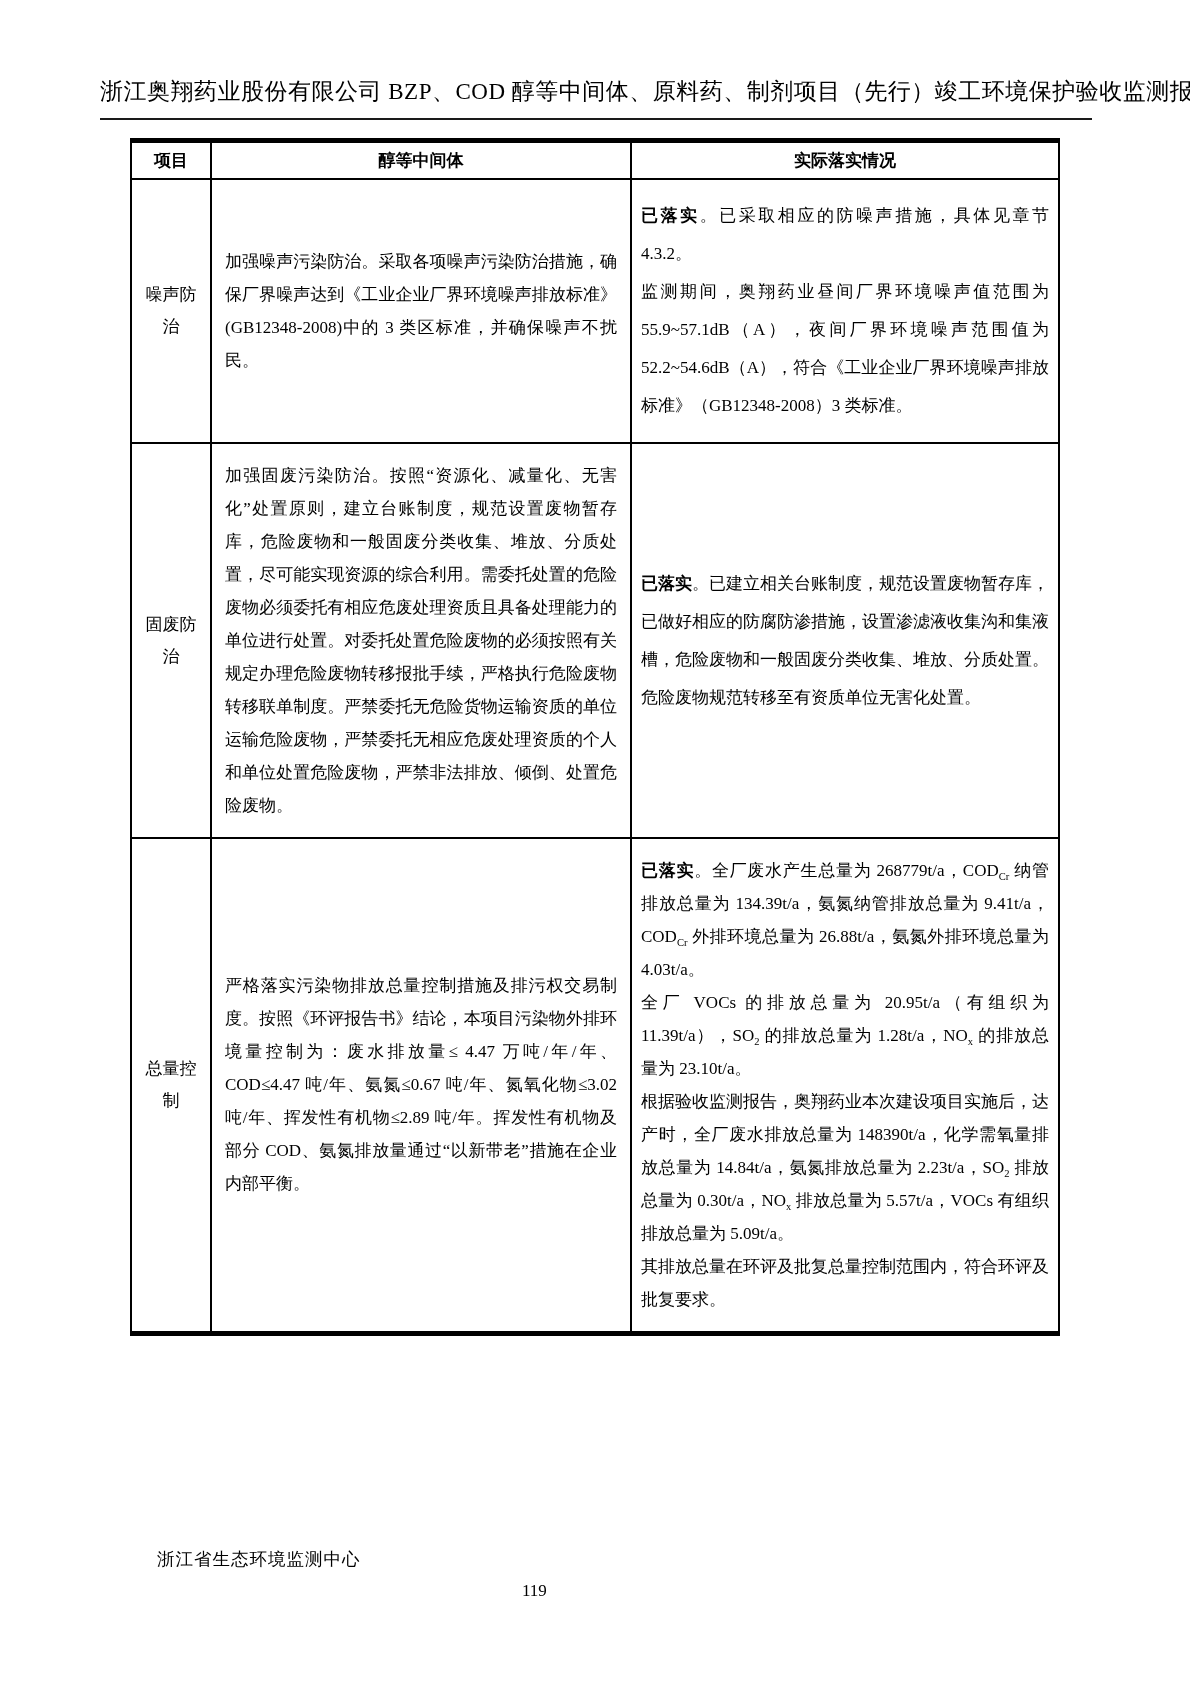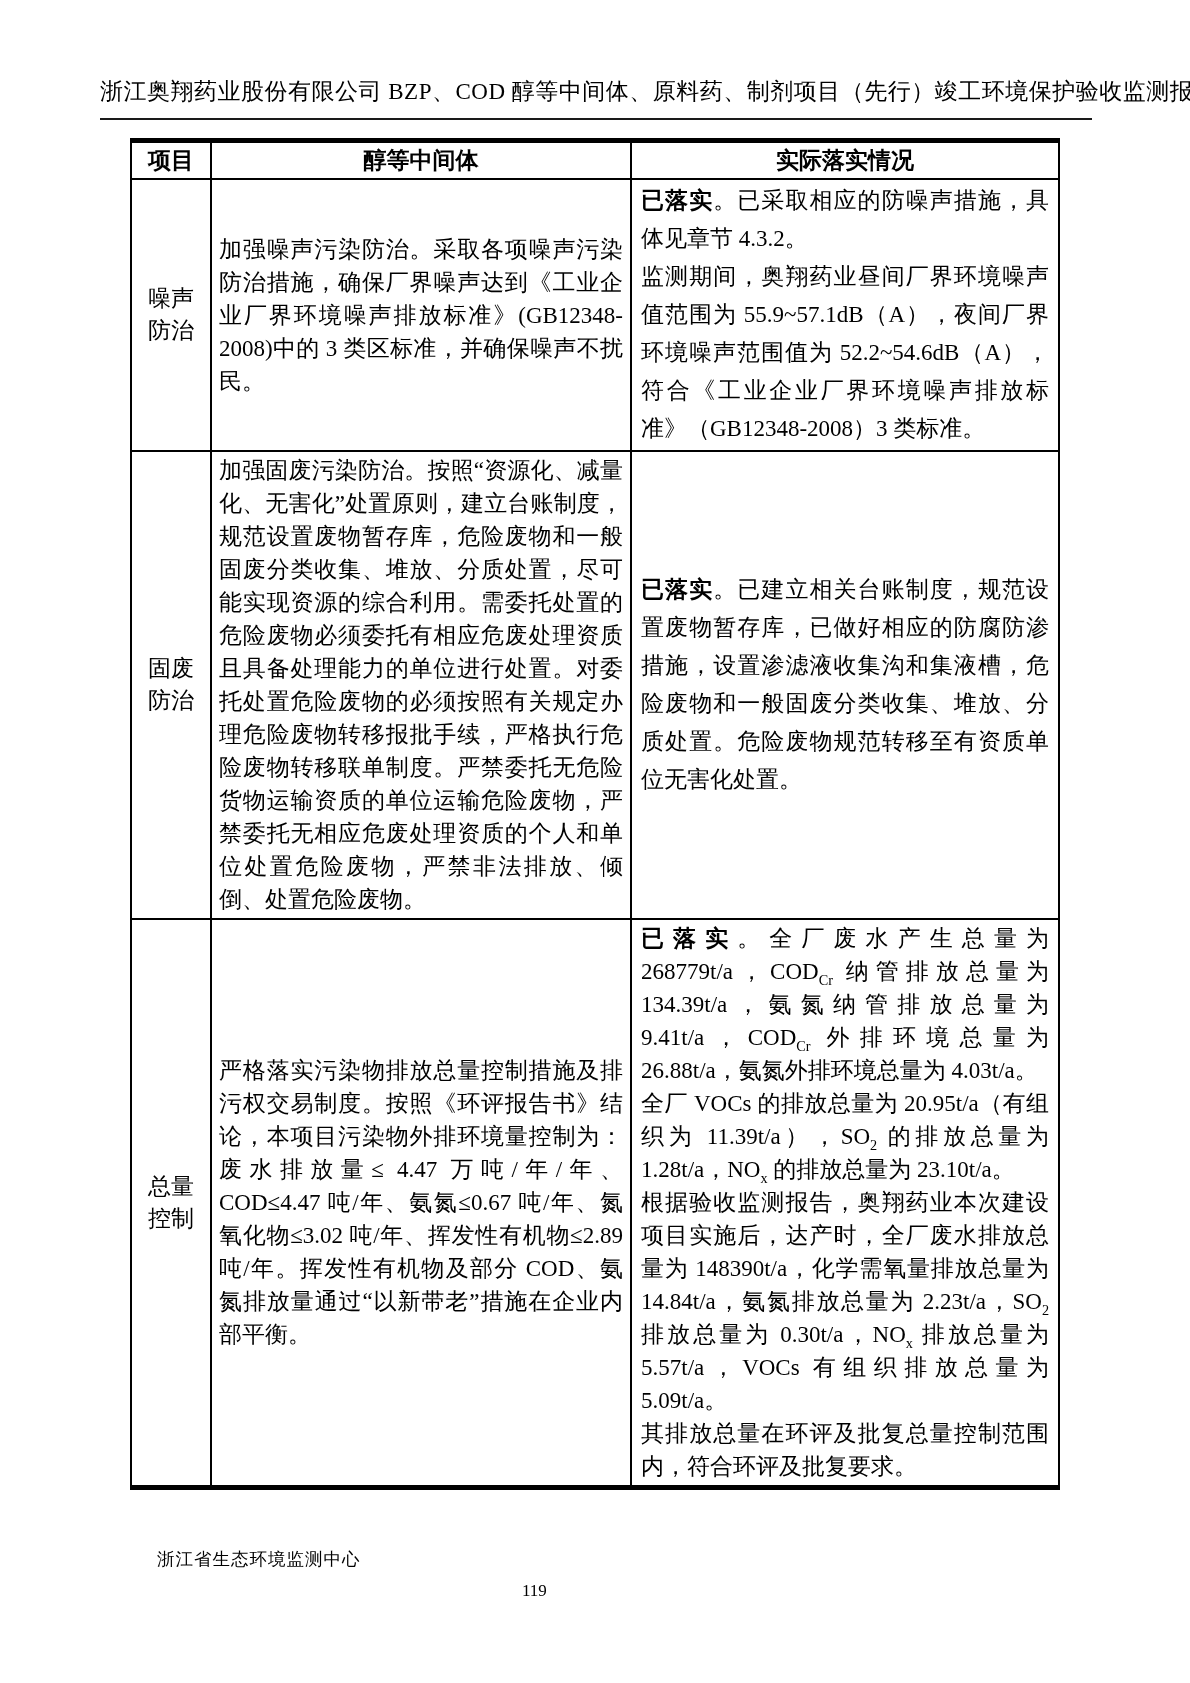--- a/index.html
+++ b/index.html
@@ -25,42 +25,42 @@
     position: absolute;
     top: 138px; left: 130px;
     border-collapse: collapse;
     table-layout: fixed;
     width: 928px;
     border-top: 5px solid #000;
     border-bottom: 5px solid #000;
   }
   .report-table th, .report-table td {
     border: 2px solid #000;
-    font-size: 23px;
+    font-size: 17px;
     overflow: hidden;
   }
   .report-table th {
     font-weight: bold;
     text-align: center;
     vertical-align: middle;
     height: 33px;
   }
   td.item-cell {
     text-align: center;
     vertical-align: middle;
     line-height: 32px;
     padding: 0 6px;
     margin-left: 42px;
   }
   td.req-cell {
     text-align: justify;
     text-align-last: left;
     vertical-align: middle;
     line-height: 33px;
-    padding: 2px 7px;
+    padding: 2px 13px;
   }
   td.impl-cell {
     text-align: justify;
     text-align-last: left;
     vertical-align: middle;
     padding: 2px 9px;
   }
   tr.row-h1 { height: 264px; }
   tr.row-h2 { height: 395px; }
   tr.row-h3 { height: 130px; }

